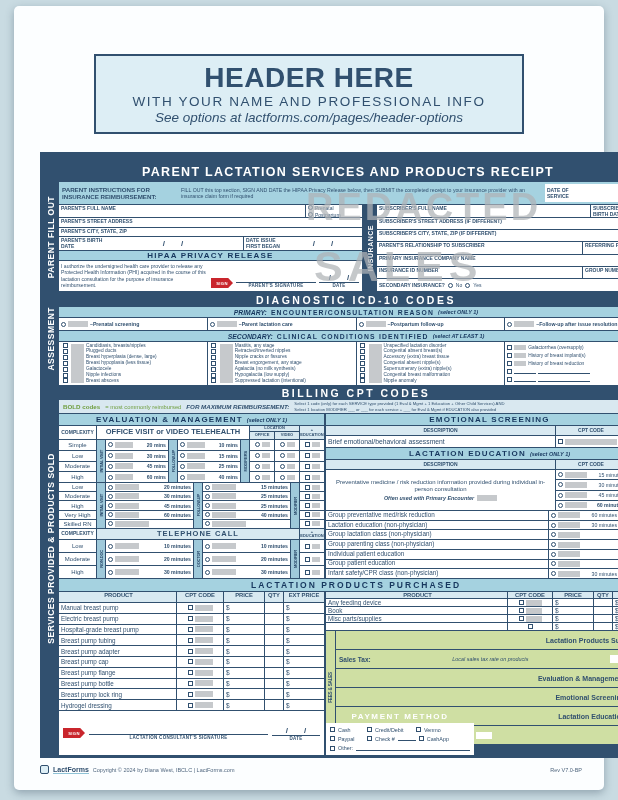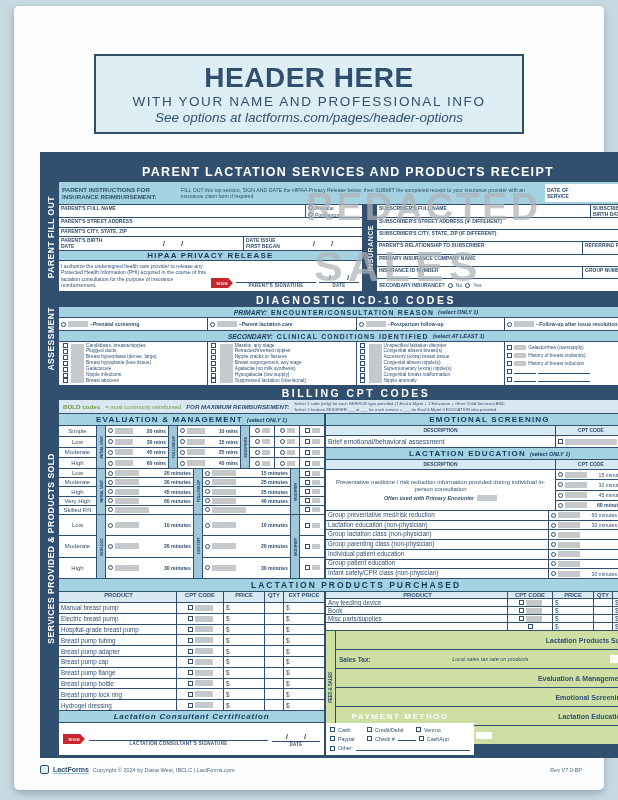--- a/index.html
+++ b/index.html
@@ -352,20 +352,32 @@
           </span>
         </div>
 
         <div class="f g2" style="height:164px;">
 
           <div class="fc g1" style="width:265px;">
             <div class="tband" style="height:11px;">
                 <span>EVALUATION &amp; MANAGEMENT</span>
                 <span class="note-i">(select ONLY 1)</span>
               </div>
+            <div class="f g1" style="height:13px;">
+              <div class="hcell w" style="width:37px;">COMPLEXITY</div>
+              <div class="hcell w" style="flex:1; font-size:7.5px;">OFFICE VISIT or VIDEO TELEHEALTH</div>
+              <div class="fc g1" style="width:49px;">
+                <div class="hcell tealL" style="height:5px; font-size:4px;">LOCATION</div>
+                <div class="f g1" style="flex:1;">
+                  <div class="hcell tealL" style="flex:1; font-size:4px;">OFFICE</div>
+                  <div class="hcell tealL" style="flex:1; font-size:4px;">VIDEO</div>
+                </div>
+              </div>
+              <div class="hcell tealL" style="width:24px; font-size:4px;">+ EDUCATION</div>
+            </div>
             <div class="f g1" style="height:42px;">
               <div class="fc g1" style="width:37px;">
                 <div class="ccell" style="flex:1;">Simple</div>
                   <div class="ccell" style="flex:1;">Low</div>
                   <div class="ccell" style="flex:1;">Moderate</div>
                   <div class="ccell" style="flex:1;">High</div>
               </div>
               <div class="vcell">
                   <span class="vt">INITIAL VISIT</span>
                 </div>
@@ -563,20 +575,25 @@
                     <span class="chk"></span>
                     <span class="gb mgb"></span>
                   </div>
                 <div class="tcell" style="flex:1; justify-content:center;">
                     <span class="chk"></span>
                     <span class="gb mgb"></span>
                   </div>
               </div>
             </div>
 
+            <div class="f g1" style="height:10px;">
+              <div class="hcell w" style="width:37px;">COMPLEXITY</div>
+              <div class="hcell tealL" style="flex:1; font-size:7.5px; letter-spacing:1px;">TELEPHONE CALL</div>
+              <div class="hcell tealL" style="width:24px; font-size:4px;">+ EDUCATION</div>
+            </div>
             <div class="f g1" style="flex:1;">
               <div class="fc g1" style="width:37px;">
                 <div class="ccell" style="flex:1;">Low</div>
                   <div class="ccell" style="flex:1;">Moderate</div>
                   <div class="ccell" style="flex:1;">High</div>
               </div>
               <div class="vcell">
                   <span class="vt">NON-DOC</span>
                 </div>
               <div class="fc g1" style="flex:1;">
@@ -1062,21 +1079,20 @@
             </div>
           </div>
         </div>
       </div>
     </div>
 
     <div class="sec" style="height:44px;">
       <div class="vside"></div>
       <div class="f g2" style="flex:1;">
         <div class="fc g1" style="width:265px;">
-          <div class="tband" style="height:11px; font-style:italic; letter-spacing:.8px;">Lactation Consultant Certification</div>
           <div class="w f" style="flex:1; align-items:center; gap:4px; padding:0 4px;">
             <span class="sign-arrow">
                 <span>SIGN</span>
               </span>
             <div class="fc" style="flex:1;">
               <div class="sigline"></div>
               <div class="tinylbl">LACTATION CONSULTANT'S SIGNATURE</div>
             </div>
             <div class="fc" style="width:48px; text-align:center;">
               <span class="slash" style="border-bottom:1px solid #31506F;">/ /</span>

